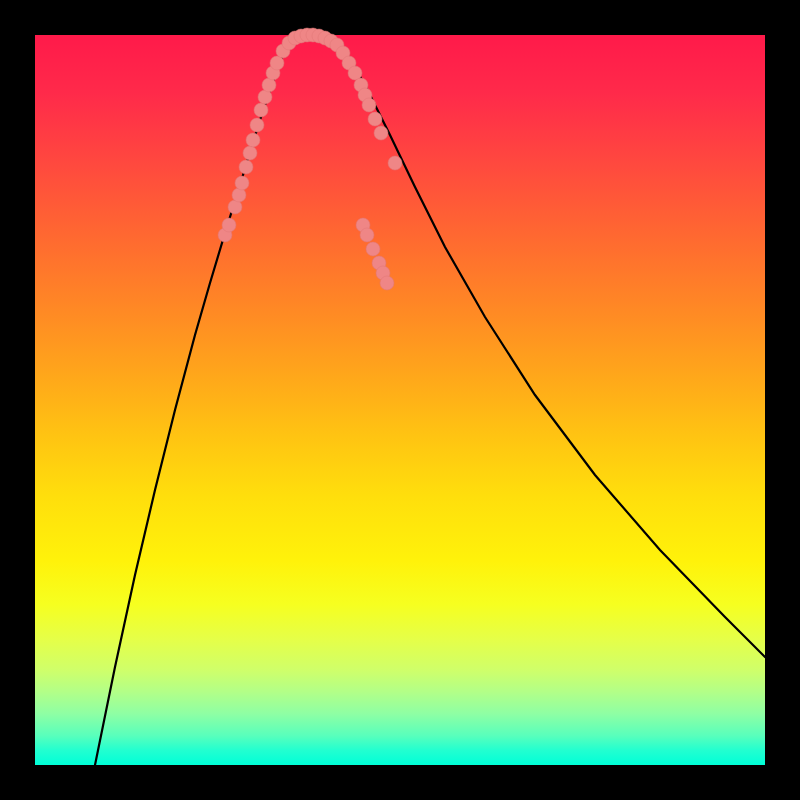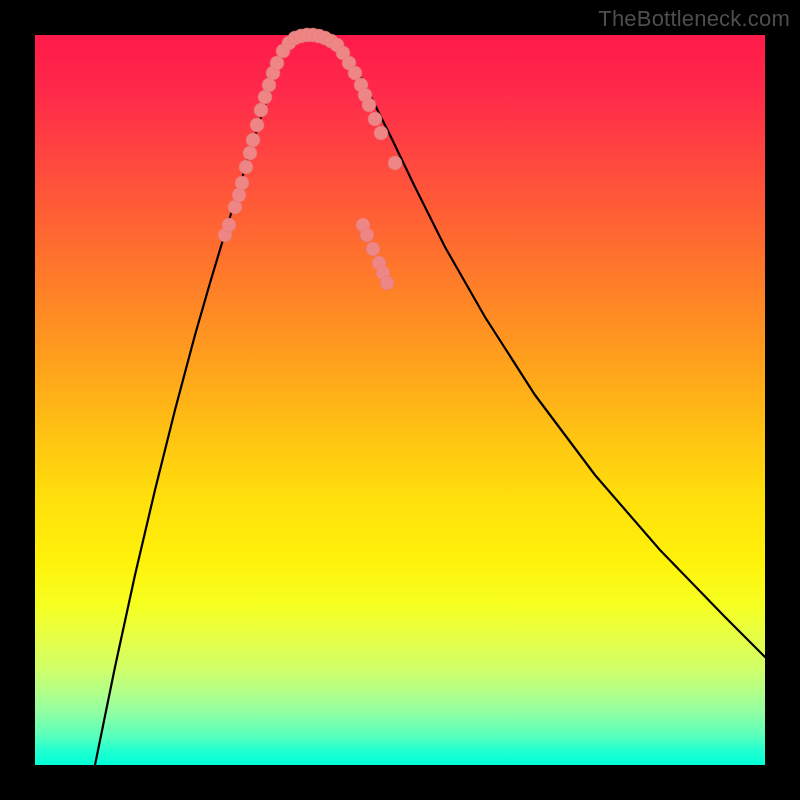--- a/index.html
+++ b/index.html
@@ -69,21 +69,20 @@
     font-size: 22px;
     font-weight: 500;
     letter-spacing: 0.2px;
     user-select: none;
   }
 </style>
 </head>
 <body>
 
 <div class="frame">
-  <div class="watermark">TheBottleneck.com</div>
   <div class="plot">
     <svg viewBox="0 0 730 730">
       <g>
           <path d="M 60 730 L 80 632 L 100 540 L 120 455 L 140 375 L 160 300 L 175 248 L 190 198 L 205 150 L 215 117 L 225 85 L 235 55 L 243 32 L 250 15 L 256 5 L 256 5 L 262 1 L 268 0 L 275 0 L 283 0 L 291 1 L 300 4 L 300 4 L 310 16 L 320 32 L 335 60 L 355 100 L 380 152 L 410 212 L 450 282 L 500 360 L 560 440 L 625 515 L 690 582 L 730 622 " class="curve"></path>
         </g>
       <g>
           <circle cx="190" cy="200" r="7" class="dot"></circle>
           <circle cx="194" cy="190" r="7" class="dot"></circle>
           <circle cx="200" cy="172" r="7" class="dot"></circle>
           <circle cx="204" cy="160" r="7" class="dot"></circle>

